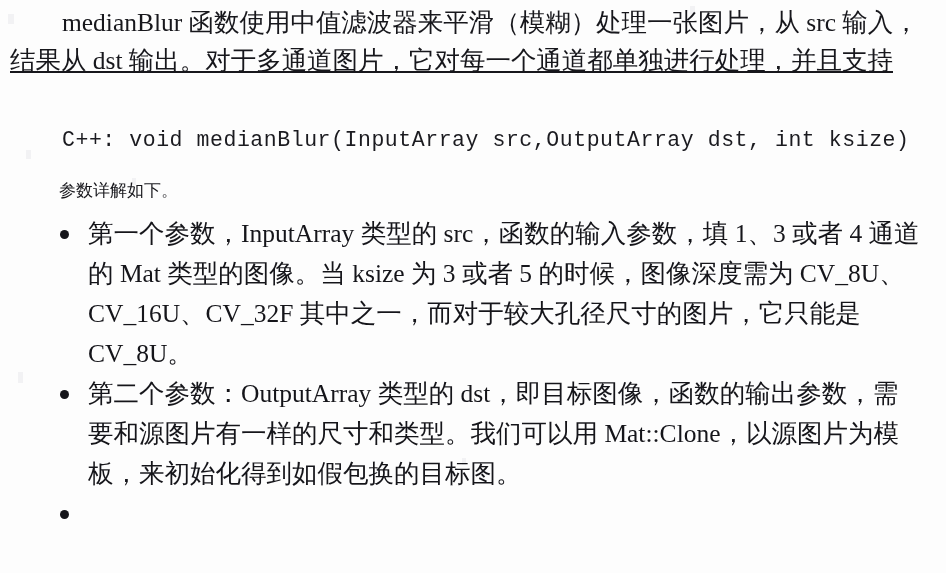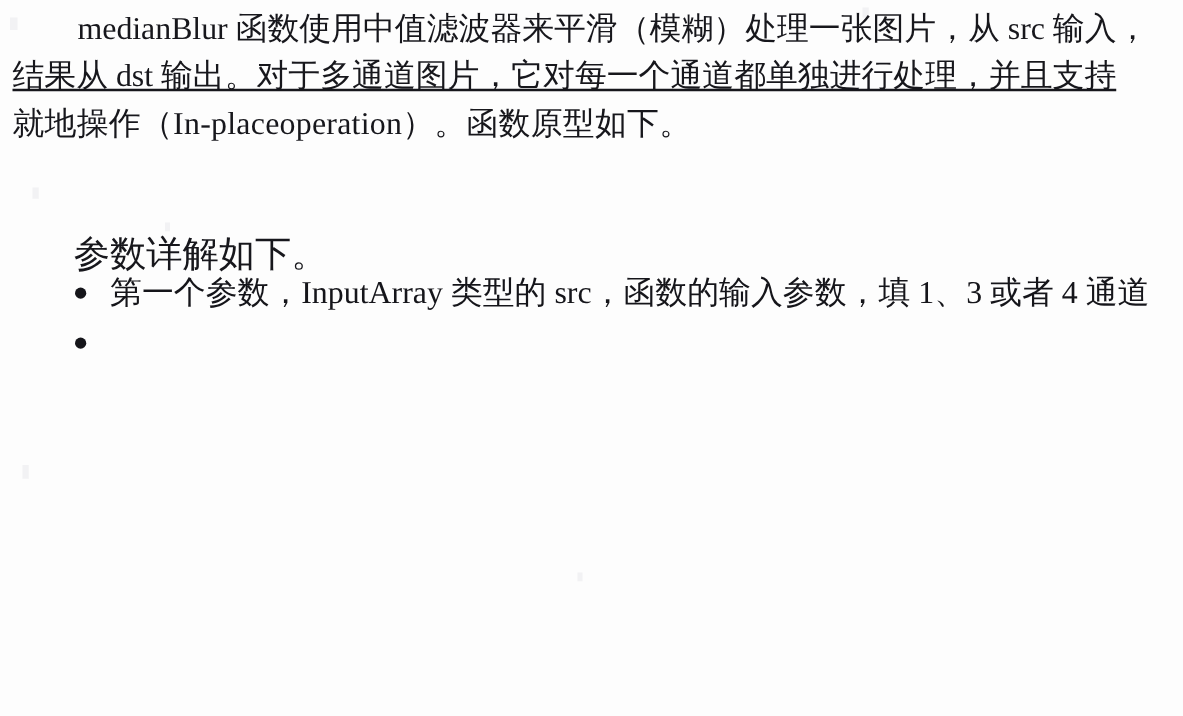--- a/index.html
+++ b/index.html
@@ -58,25 +58,24 @@
     letter-spacing: 0.55px;
     color: #1b1b20;
     white-space: nowrap;
   }
 
   
   .lead-line {
     position: absolute;
     left: 59px;
     top: 172px;
-    font-size: 29px;
+    font-size: 17px;
     line-height: 38px;
     color: #17171c;
     white-space: nowrap;
-    margin-top: 13px;
   }
 
   
   .bullet-list {
     position: absolute;
     left: 0;
     top: 214px;
     width: 946px;
   }
   .bullet-item {
@@ -116,33 +115,42 @@
   <div class="speck" style="left:8px;top:14px;width:6px;height:10px;"></div>
   <div class="speck" style="left:26px;top:150px;width:5px;height:9px;"></div>
   <div class="speck" style="left:18px;top:372px;width:5px;height:11px;"></div>
   <div class="speck" style="left:132px;top:178px;width:4px;height:7px;"></div>
   <div class="speck" style="left:690px;top:6px;width:5px;height:8px;"></div>
   <div class="speck" style="left:462px;top:458px;width:4px;height:7px;"></div>
 
   <div class="para body-para">
     <span class="ln l1" style="letter-spacing: -0.024px;">medianBlur 函数使用中值滤波器来平滑（模糊）处理一张图片，从 src 输入，</span>
     <span class="ln l2" style="letter-spacing: -0.027px; text-decoration: underline;">结果从 dst 输出。对于多通道图片，它对每一个通道都单独进行处理，并且支持</span>
-    <span class="ln l3">就地操作（In-placeoperation）。函数原型如下。</span>
   </div>
 
+  <div class="code-line">C++: void medianBlur(InputArray src,OutputArray dst, int ksize)</div>
 
   <div class="lead-line">参数详解如下。</div>
 
   <div class="bullet-list">
 
     <div class="bullet-item">
       <span class="bullet-dot"></span>
       <span class="ln" style="letter-spacing: 0px;">第一个参数，InputArray 类型的 src，函数的输入参数，填 1、3 或者 4 通道</span>
+      <span class="ln" style="letter-spacing: 0px;">的 Mat 类型的图像。当 ksize 为 3 或者 5 的时候，图像深度需为 CV_8U、</span>
+      <span class="ln" style="letter-spacing: 0px;">CV_16U、CV_32F 其中之一，而对于较大孔径尺寸的图片，它只能是</span>
+      <span class="ln">CV_8U。</span>
     </div>
 
+    <div class="bullet-item">
+      <span class="bullet-dot"></span>
+      <span class="ln" style="letter-spacing: 0px;">第二个参数：OutputArray 类型的 dst，即目标图像，函数的输出参数，需</span>
+      <span class="ln" style="letter-spacing: 0px;">要和源图片有一样的尺寸和类型。我们可以用 Mat::Clone，以源图片为模</span>
+      <span class="ln">板，来初始化得到如假包换的目标图。</span>
+    </div>
 
     <div class="bullet-item">
       <span class="bullet-dot"></span>
     </div>
 
   </div>
 
 </div>
 
 </body></html>

